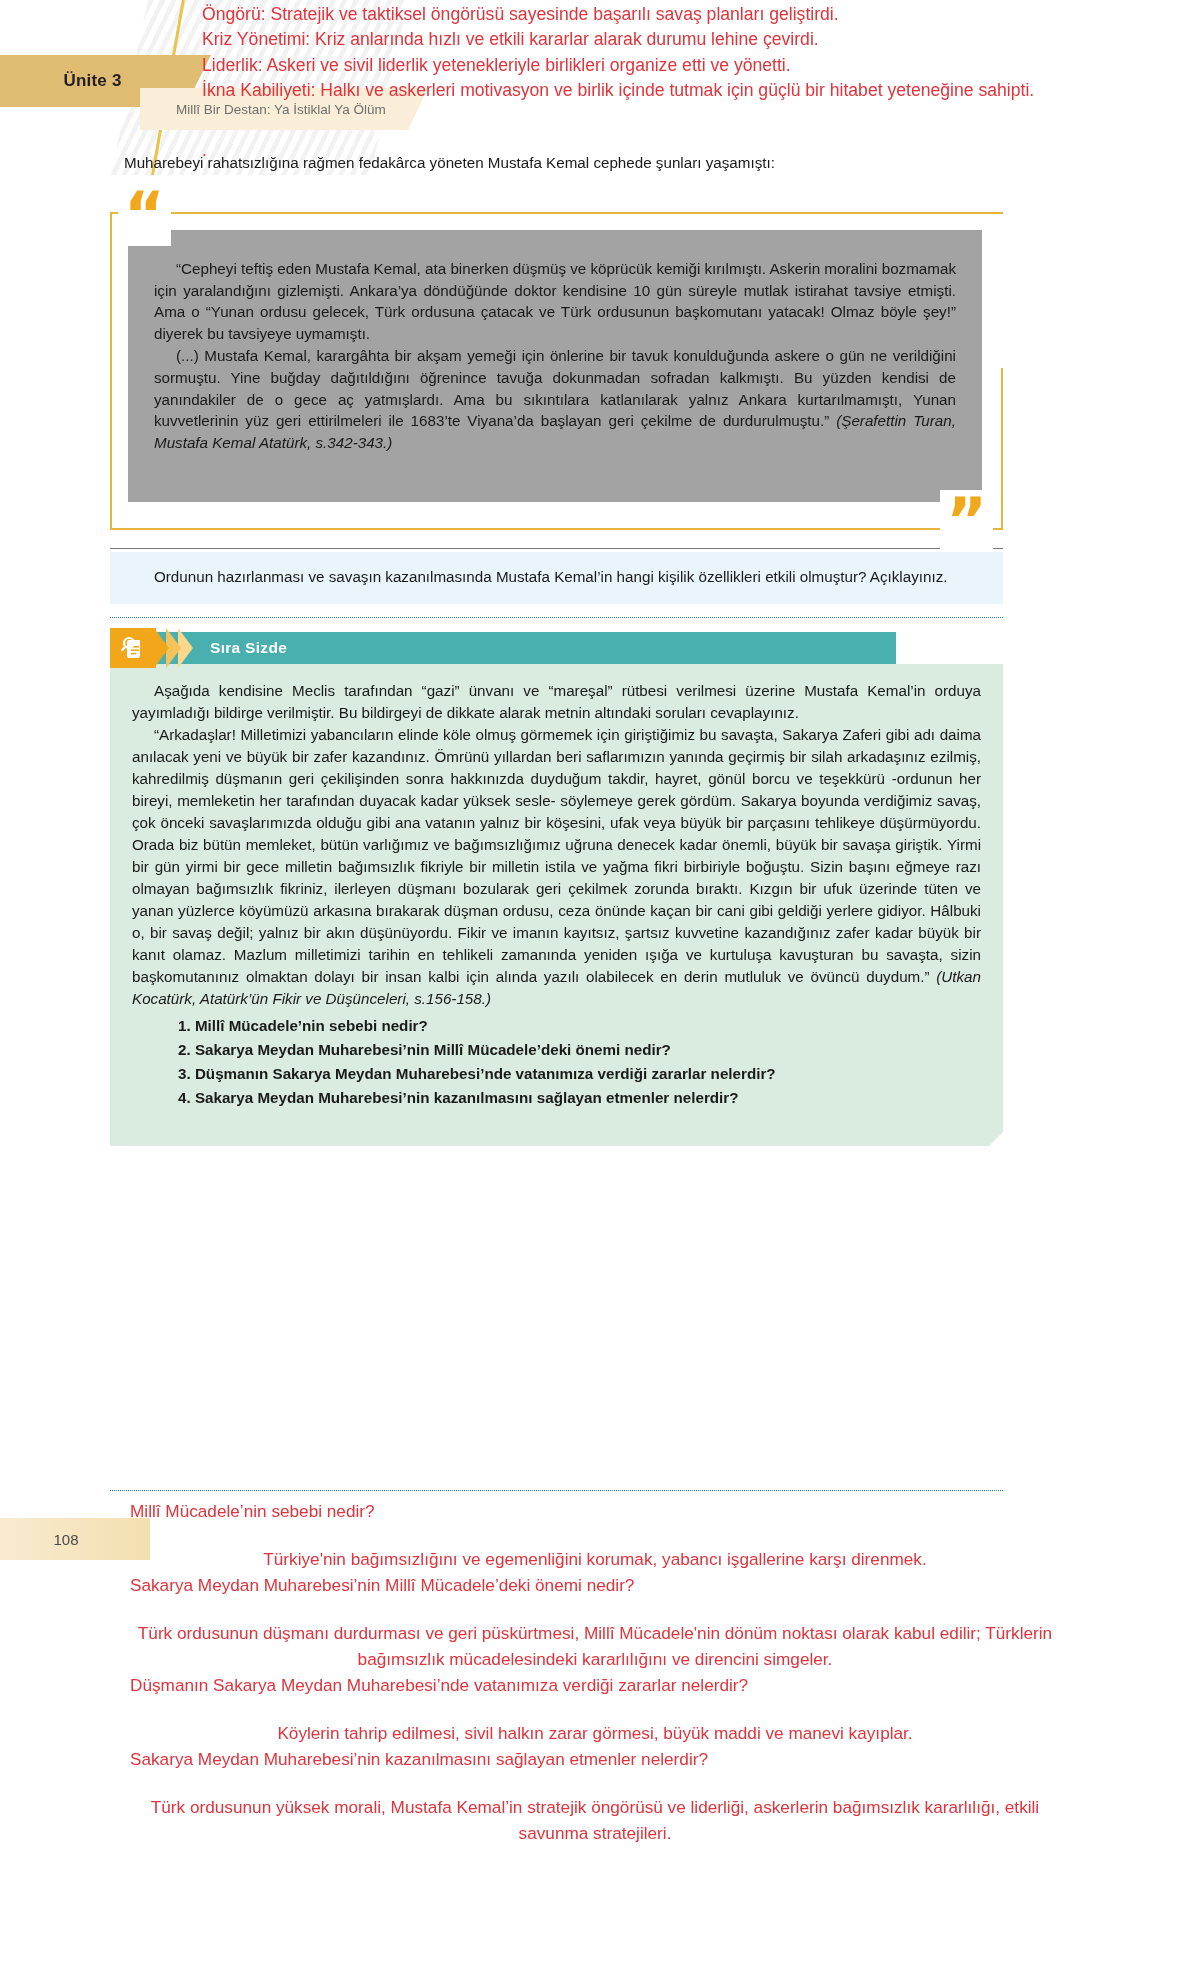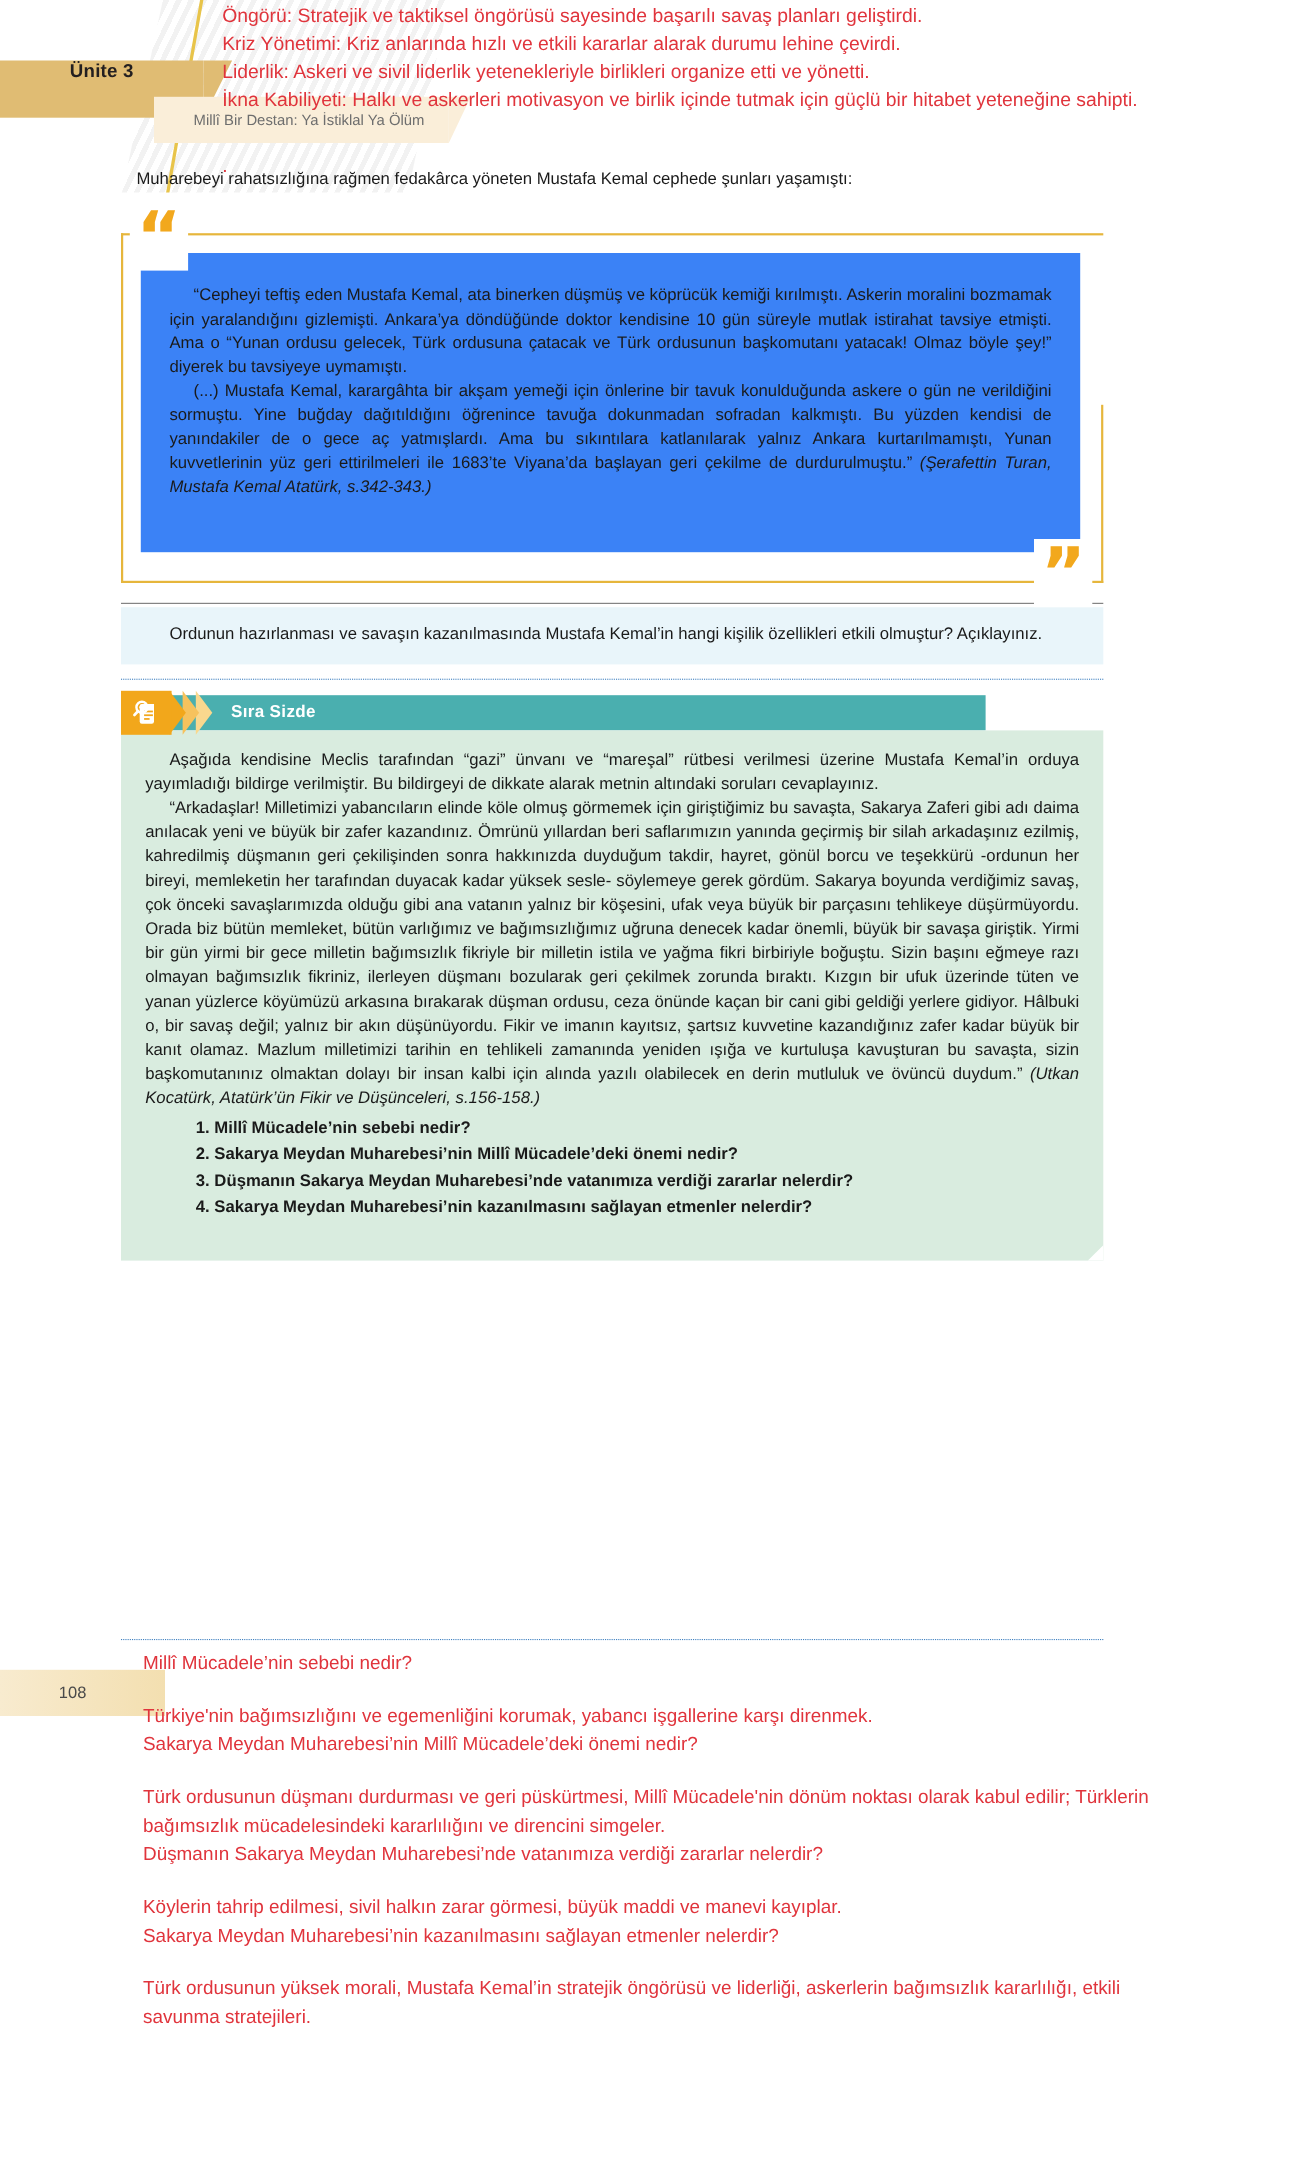--- a/index.html
+++ b/index.html
@@ -42,21 +42,21 @@
     width: 3px; height: 240px;
     background: #e8c44a;
     transform: rotate(10deg);
   }
   .unit-tab {
     position: absolute;
     left: 0; top: 55px;
     width: 185px; height: 52px;
     background: #e0bc73;
     display: flex;
-    align-items: flex-start;
+    align-items: center;
     justify-content: center;
   }
   .unit-tab::after {
     content: "";
     position: absolute;
     right: -26px; top: 0;
     border-top: 52px solid #e0bc73;
     border-right: 26px solid transparent;
   }
   .unit-tab-label {
@@ -169,21 +169,21 @@
     font-weight: bold;
     background: #ffffff;
     padding: 0 6px;
     z-index: 3;
   }
   .quote-body {
     position: absolute;
     left: 18px; top: 32px;
     width: 854px;
     min-height: 272px;
-    background: #3b82f6;
+    background: #a3a3a3;
     padding: 28px 26px 30px 26px;
   }
   .quote-body p {
     margin: 0;
     font-size: 15.2px;
     line-height: 21.6px;
     text-align: justify;
     text-indent: 22px;
     color: #1a1a1a;
   }
@@ -328,21 +328,21 @@
   
   .answers {
     position: absolute;
     left: 130px; top: 1498px;
     width: 930px;
     color: #e0343c;
     font-size: 17.2px;
     line-height: 26px;
   }
   .answers .q { margin: 0; }
-  .answers .a { margin: 0; }
+  .answers .a { margin: 0; text-align: center; }
   .answers .gap { height: 22px; }
 </style>
 </head>
 <body>
 
 <div class="page-header">
   <div class="header-stripes"></div>
   <div class="header-diag"></div>
   <div class="unit-tab">
     <span class="unit-tab-label">Ünite 3</span>

